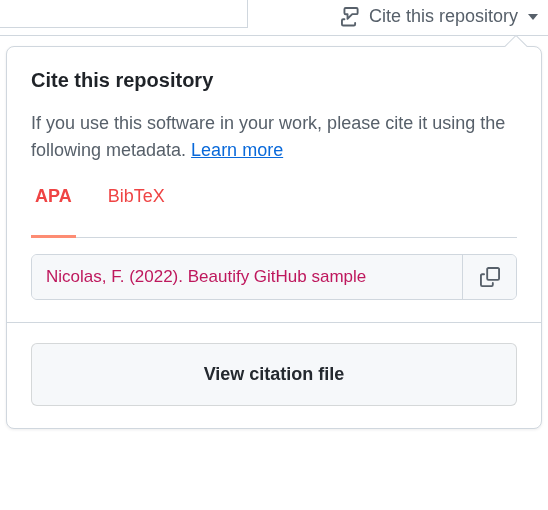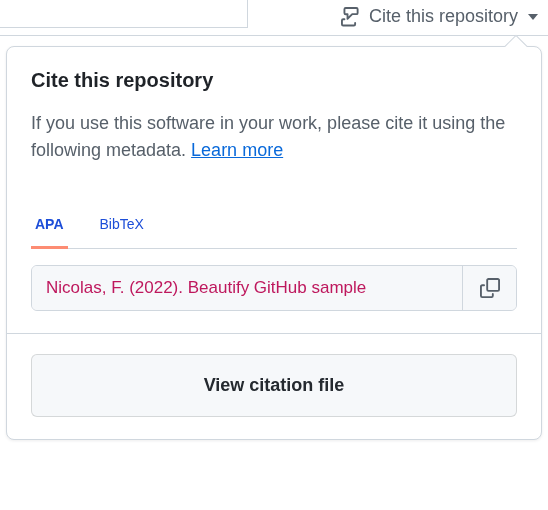--- a/index.html
+++ b/index.html
@@ -76,36 +76,36 @@
   .popover-title {
     font-size: 20px;
     font-weight: 600;
     margin: 0 0 18px 0;
     color: #1f2328;
   }
   .popover-desc {
     font-size: 18px;
     color: #57606a;
     line-height: 1.5;
-    margin: 0 0 42px 0;
+    margin: 0 0 12px 0;
   }
   .popover-desc a {
     color: #0969da;
     text-decoration: underline;
   }
   .tabs {
     display: flex;
     gap: 28px;
     border-bottom: 1px solid #d0d7de;
     margin-bottom: 16px;
   }
   .tab {
-    font-size: 14px;
-    padding: 10px 4px 14px 4px;
-    color: #1d4ed8;
+    font-size: 18px;
+    padding: 10px 4px 28px 4px;
+    color: #ef4444;
     cursor: pointer;
     border-bottom: 3px solid transparent;
     margin-bottom: -1px;
   }
   .tab.active {
     font-weight: 600;
     border-bottom-color: #fd8c73;
   }
   .citation-box {
     display: flex;

